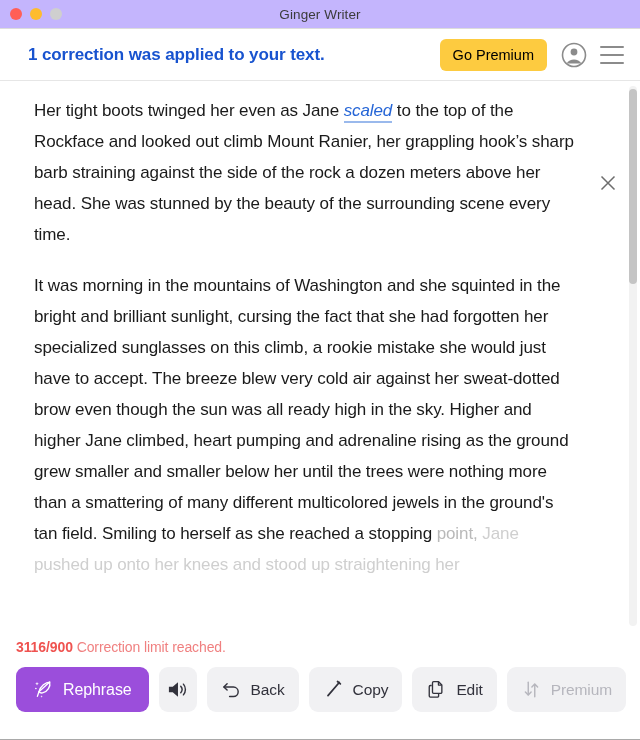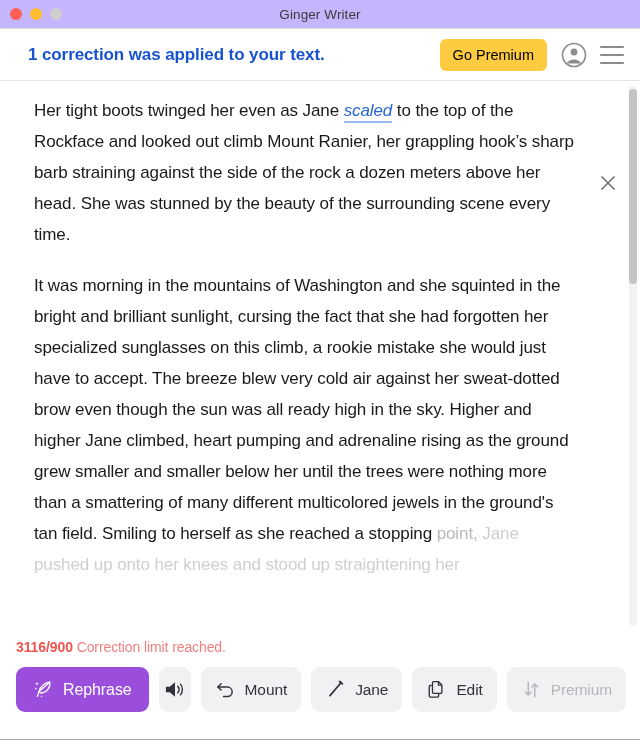--- a/index.html
+++ b/index.html
@@ -325,31 +325,31 @@
         </span>
       </button>
 
       <button class="btn">
         <span>
           <svg viewBox="0 0 22 22" width="21" height="21">
             <path d="M6.4 5.0 L3.0 8.4 L6.4 11.6" stroke="#32323c" stroke-width="1.5" fill="none" stroke-linecap="round" stroke-linejoin="round"></path>
             <path d="M3.2 8.4 H13.0 a5.0 5.0 0 0 1 0 10.0 H9.0" stroke="#32323c" stroke-width="1.5" fill="none" stroke-linecap="round"></path>
           </svg>
         </span>
-        <span>Mount</span>
+        <span>Back</span>
       </button>
 
       <button class="btn">
         <span>
           <svg viewBox="0 0 22 22" width="21" height="21">
             <path d="M17.0 3.6 L5.2 17.4" stroke="#32323c" stroke-width="1.8" fill="none" stroke-linecap="round"></path>
             <path d="M15.2 2.6 L18.2 5.2" stroke="#32323c" stroke-width="1.8" fill="none" stroke-linecap="round"></path>
           </svg>
         </span>
-        <span>Jane</span>
+        <span>Copy</span>
       </button>
 
       <button class="btn">
         <span>
           <svg viewBox="0 0 22 22" width="21" height="21">
             <path d="M8.0 2.8 h5.2 l3.4 3.4 v7.6 a1.2 1.2 0 0 1 -1.2 1.2 h-7.4 a1.2 1.2 0 0 1 -1.2 -1.2 V4.0 a1.2 1.2 0 0 1 1.2 -1.2 Z" stroke="#32323c" stroke-width="1.4" fill="none" stroke-linejoin="round"></path>
             <path d="M13.0 2.9 v3.4 h3.5" stroke="#32323c" stroke-width="1.3" fill="none" stroke-linejoin="round"></path>
             <path d="M13.2 15.2 v2.6 a1.2 1.2 0 0 1 -1.2 1.2 h-7.4 a1.2 1.2 0 0 1 -1.2 -1.2 V8.0 a1.2 1.2 0 0 1 1.2 -1.2 h1.4" stroke="#32323c" stroke-width="1.4" fill="none" stroke-linejoin="round"></path>
           </svg>
         </span>

